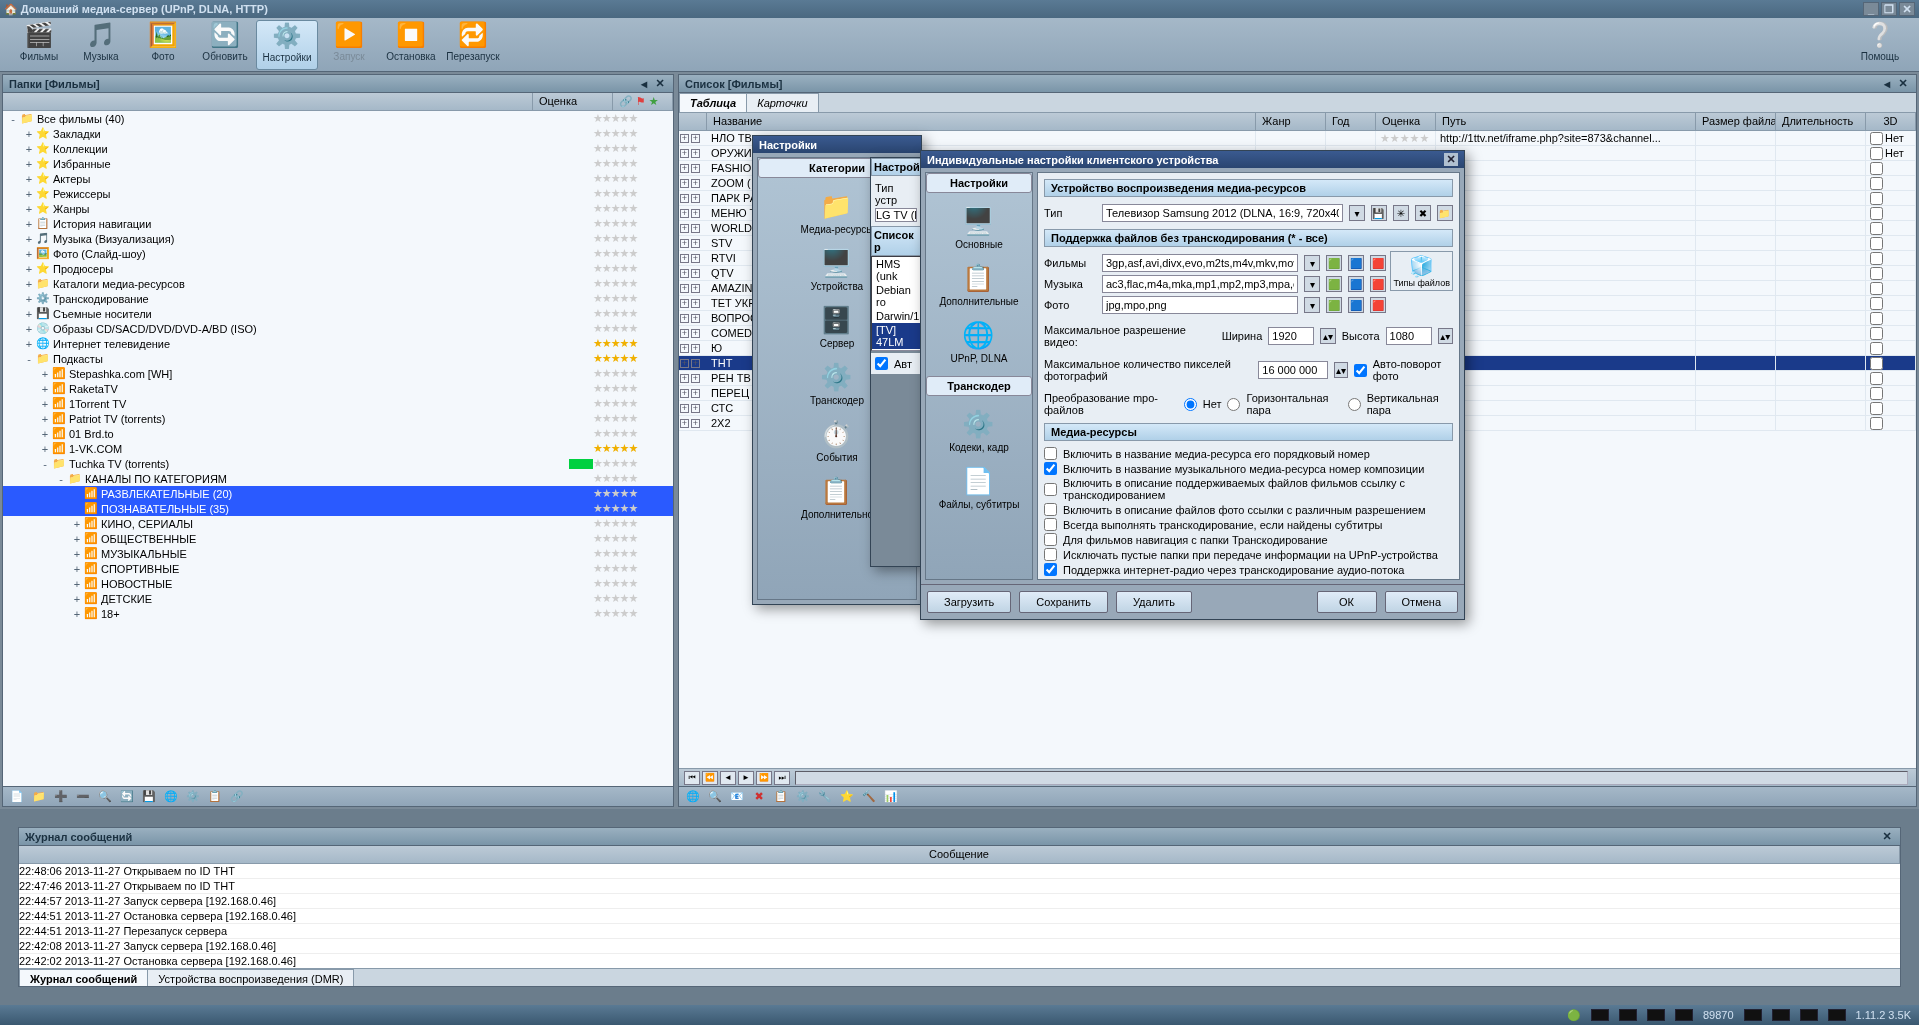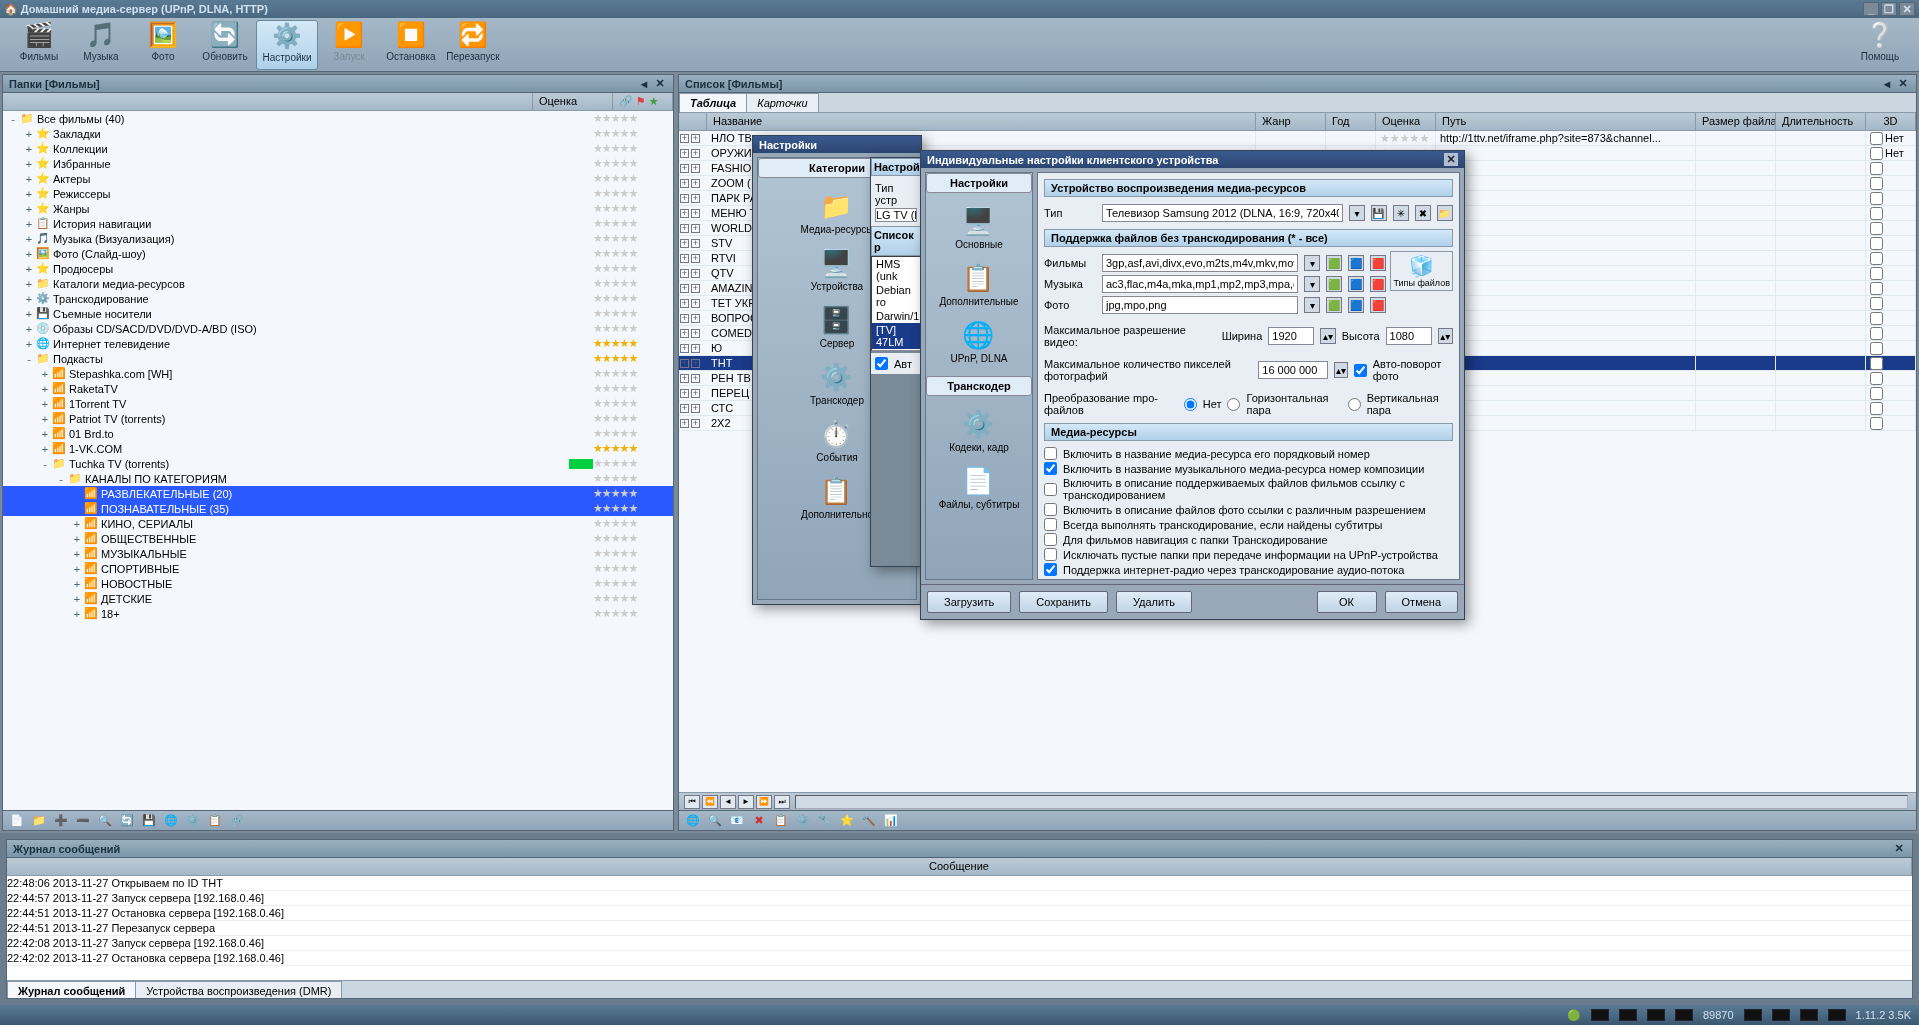--- a/index.html
+++ b/index.html
@@ -57,21 +57,21 @@
 
 .nav-bar { background: linear-gradient(#bccad6, #a5b8c8); height: 18px; display: flex; align-items: center; border-top: 1px solid #889aaa; padding: 0 4px; }
 .nav-bar button { width: 16px; height: 14px; margin: 0 1px; border: 1px solid #778; background: #e0e8f0; font-size: 8px; cursor: pointer; }
 .nav-bar .scroll { flex: 1; height: 14px; background: #d0dae4; margin: 0 4px; border: 1px inset #aab; }
 
 
 .grid-toolbar { background: linear-gradient(#a5b8c8, #90a5b8); height: 20px; display: flex; align-items: center; padding: 0 6px; gap: 6px; border-top: 1px solid #556677; }
 .grid-toolbar .ico { width: 16px; height: 16px; display: inline-flex; align-items: center; justify-content: center; cursor: pointer; }
 
 
-.log-panel { height: 160px; background: #e8eef4; border: 1px solid #556677; margin: 6px; display: flex; flex-direction: column; }
+.log-panel { height: 160px; background: #e8eef4; border: 1px solid #556677; margin: 18px; display: flex; flex-direction: column; }
 .log-body { flex: 1; overflow: auto; background: #fff; }
 .log-row { padding: 1px 0; border-bottom: 1px solid #eee; }
 .log-tabs { background: #cad6e0; height: 18px; display: flex; border-top: 1px solid #889aaa; }
 
 
 .statusbar { background: linear-gradient(#5a7a94, #3a5870); height: 20px; display: flex; align-items: center; color: #d0e0f0; padding: 0 8px; gap: 10px; }
 .statusbar .spacer { flex: 1; }
 .status-ind { width: 18px; height: 12px; border: 1px solid #223; background: #111; }
 
 
@@ -759,20 +759,21 @@
   <div class="pane-header">
     <span>Журнал сообщений</span>
     <div class="spacer"></div>
     <span class="btn-sm">✕</span>
   </div>
   <div class="grid-header">
     <div class="gh-cell" style="flex:1; text-align:center">Сообщение</div>
   </div>
   <div class="log-body" id="log-body">
       <div class="log-row">22:48:06 2013-11-27 Открываем по ID ТНТ</div>
+      <div class="log-row">22:47:46 2013-11-27 Открываем по ID ТНТ</div>
       <div class="log-row">22:44:57 2013-11-27 Запуск сервера [192.168.0.46]</div>
       <div class="log-row">22:44:51 2013-11-27 Остановка сервера [192.168.0.46]</div>
       <div class="log-row">22:44:51 2013-11-27 Перезапуск сервера</div>
       <div class="log-row">22:42:08 2013-11-27 Запуск сервера [192.168.0.46]</div>
       <div class="log-row">22:42:02 2013-11-27 Остановка сервера [192.168.0.46]</div>
     </div>
   <div class="log-tabs">
     <div class="tab active">Журнал сообщений</div>
     <div class="tab">Устройства воспроизведения (DMR)</div>
   </div>

